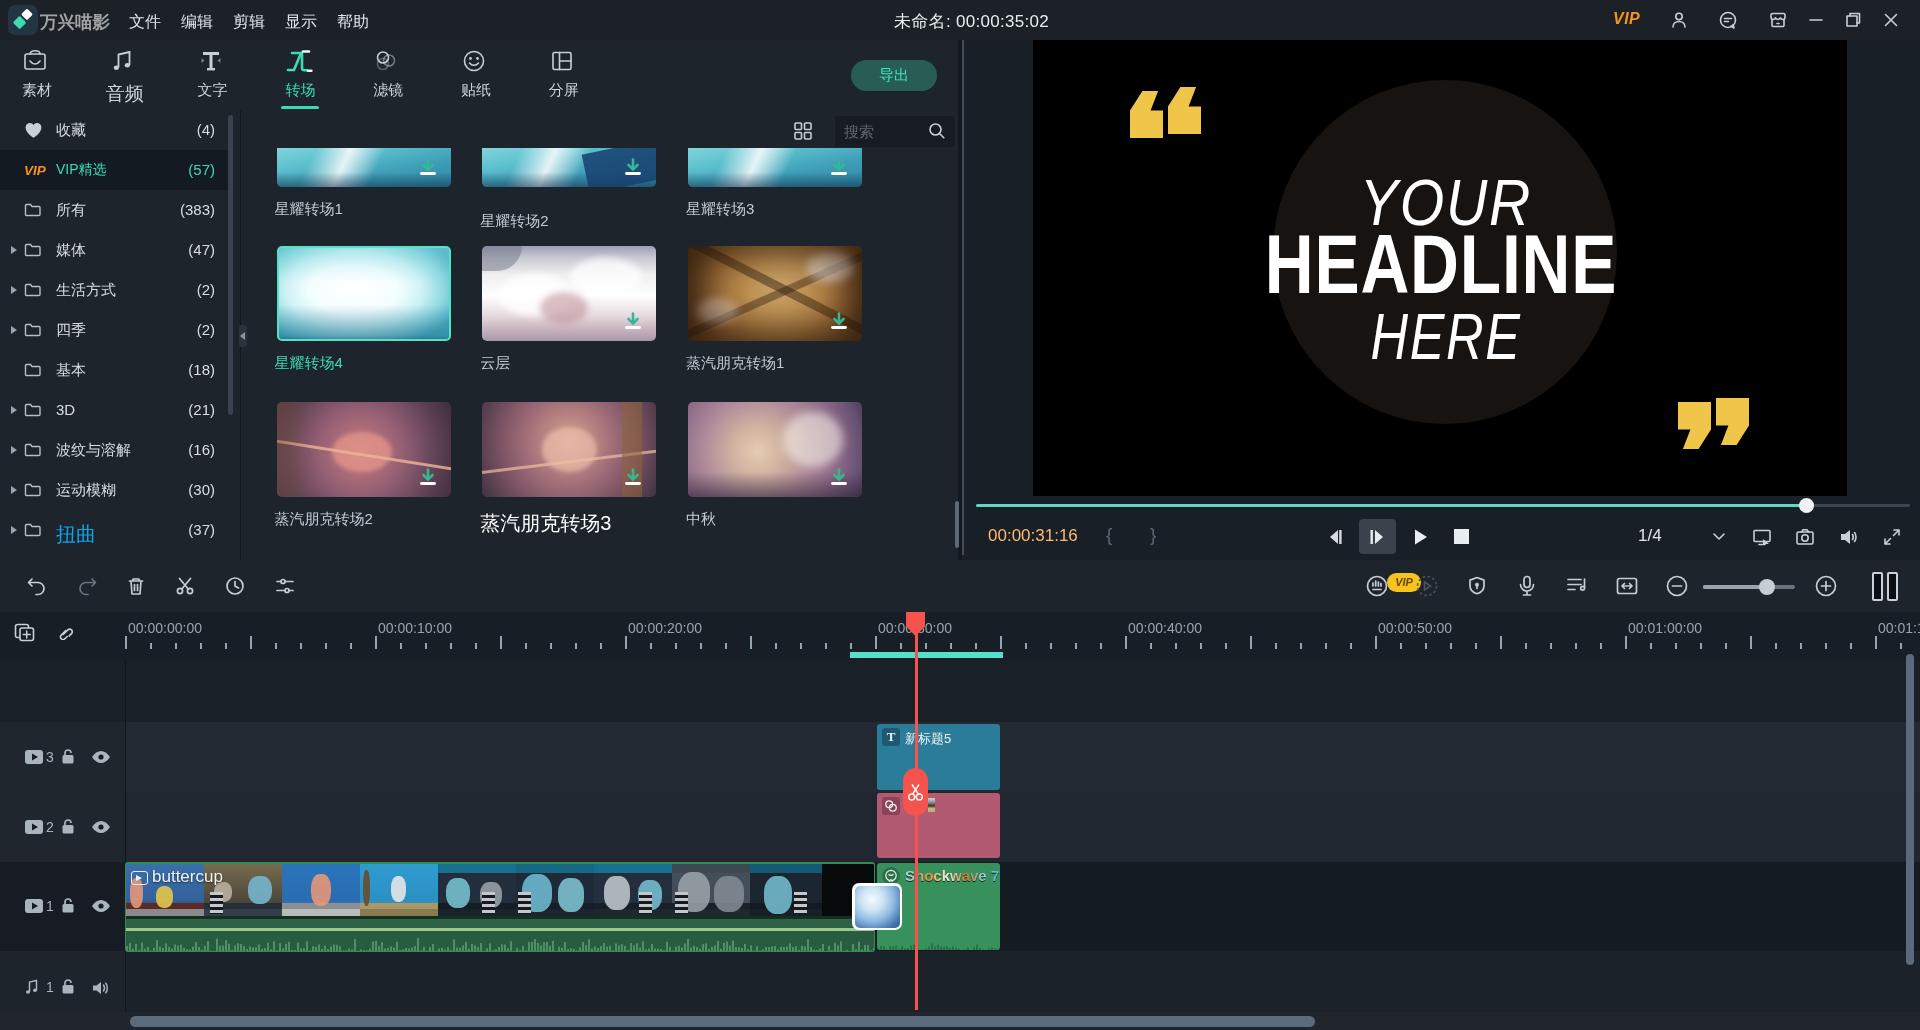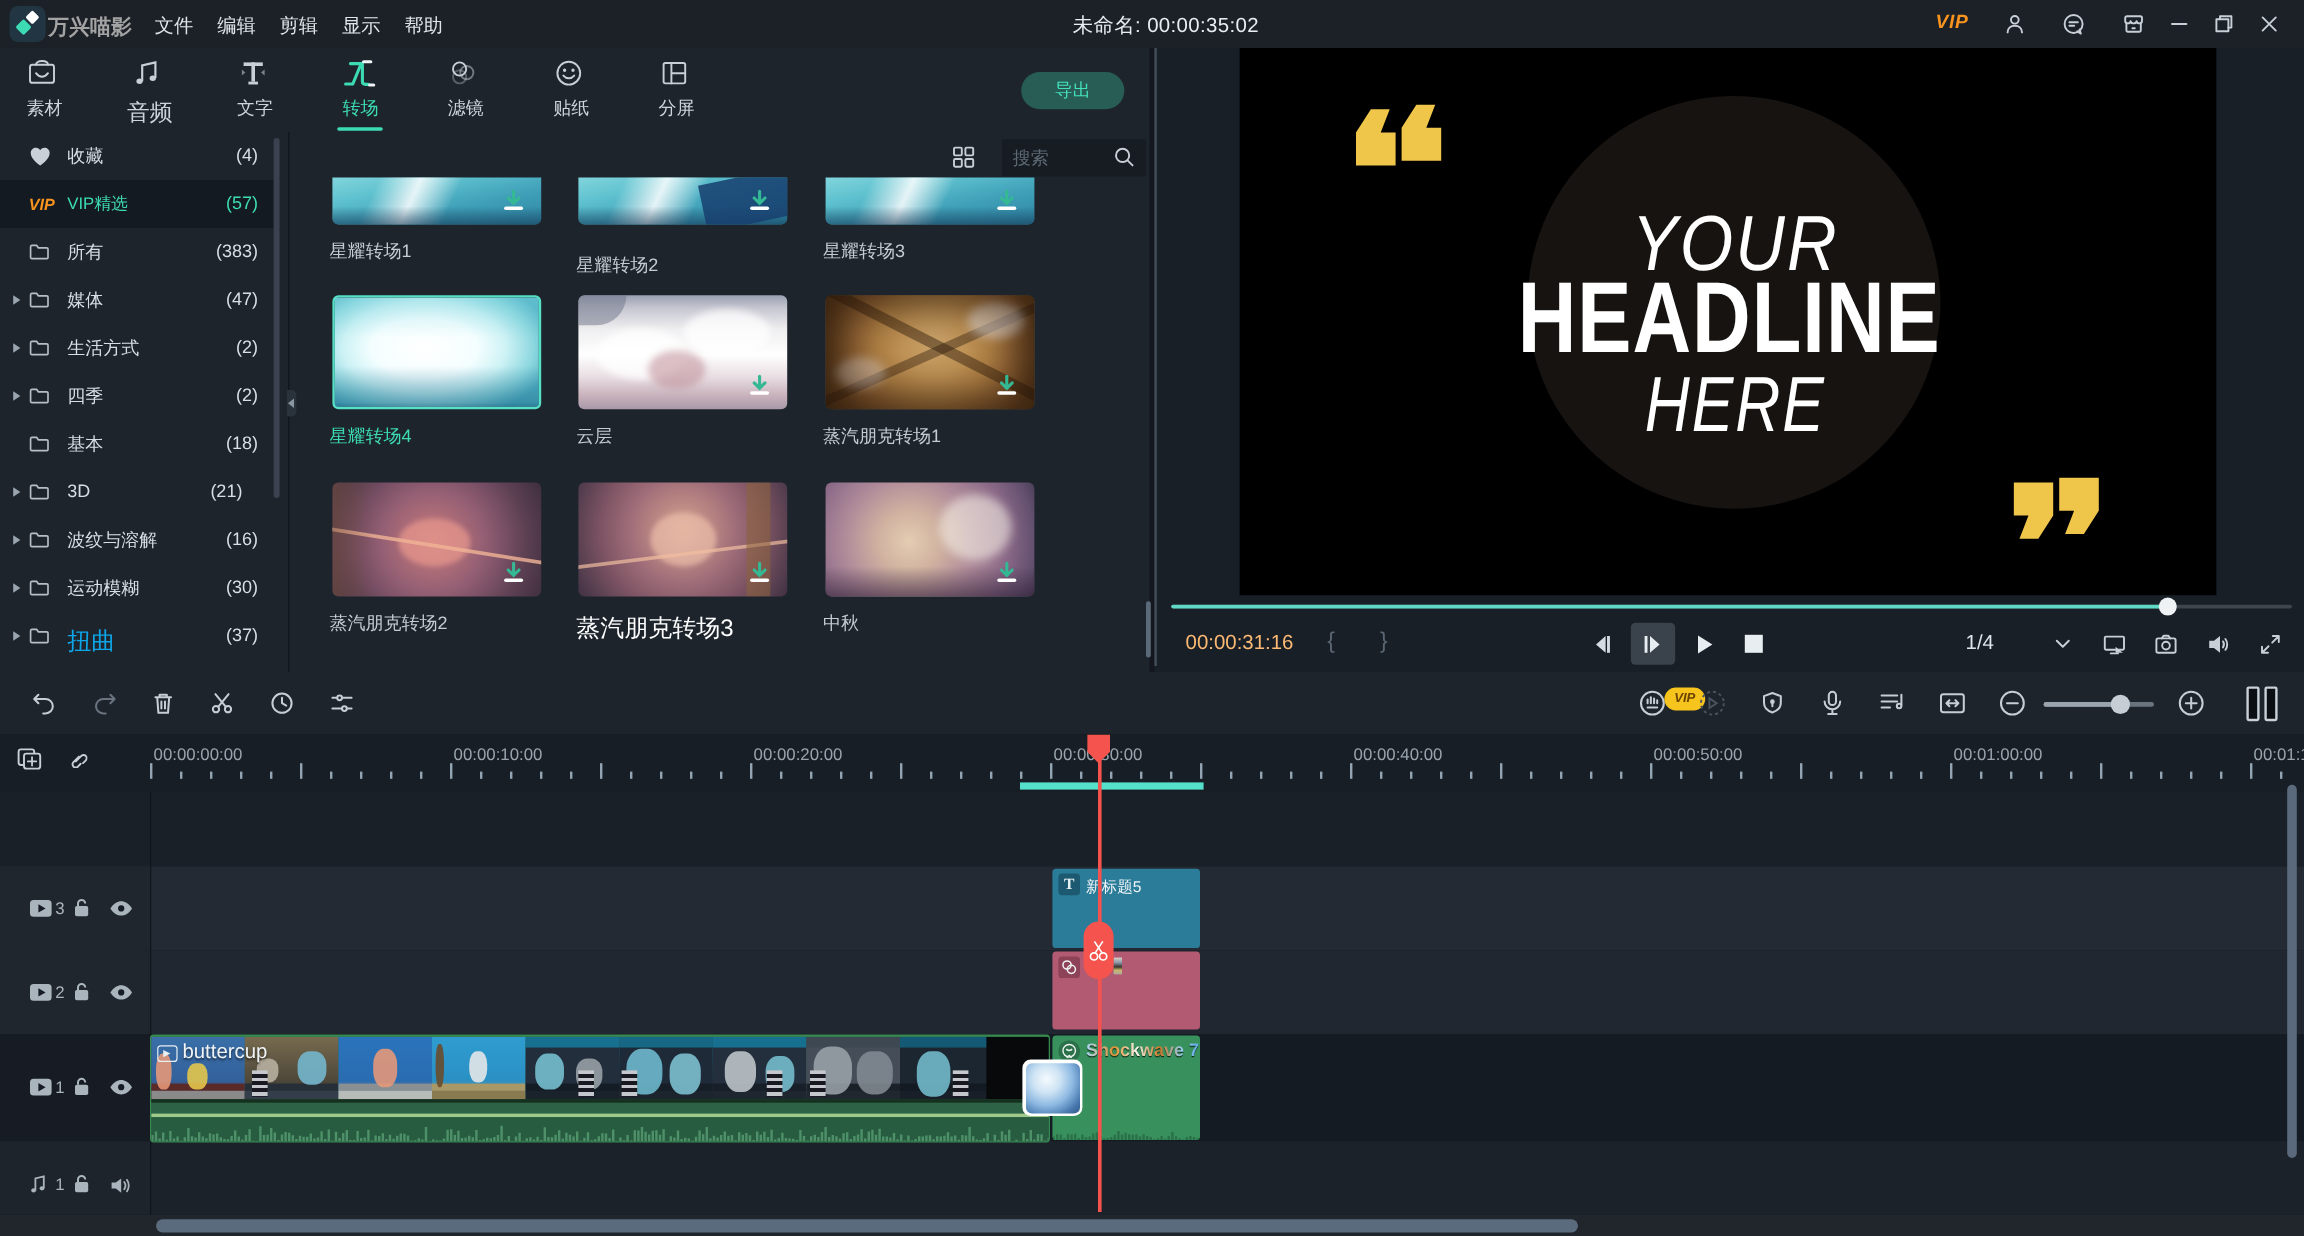--- a/index.html
+++ b/index.html
@@ -157,21 +157,21 @@
       <div class="abs" style="left: 24px; top: 252px; width: 27px; height: 17px;"><svg width="18" height="16" viewBox="0 0 18 16">
           <path d="M1.5 3.5a1 1 0 011-1h4l1.5 2h7a1 1 0 011 1v7a1 1 0 01-1 1h-12.5a1 1 0 01-1-1z" fill="none" stroke="#b6bec6" stroke-width="1.4"></path>
         </svg></div>
       <div class="abs" style="left: 56px; top: 251px; font-size: 15px; color: rgb(216, 222, 228);">基本</div>
       <div class="abs" style="left: 150px; top: 251px; width: 65px; text-align: right; font-size: 15px; color: rgb(216, 222, 228);">(18)</div>
       <div class="abs" style="left: 11px; top: 296px; width: 0px; height: 0px; border-left: 6px solid rgb(154, 165, 175); border-top: 4.5px solid transparent; border-bottom: 4.5px solid transparent;"></div>
       <div class="abs" style="left: 24px; top: 292px; width: 27px; height: 17px;"><svg width="18" height="16" viewBox="0 0 18 16">
           <path d="M1.5 3.5a1 1 0 011-1h4l1.5 2h7a1 1 0 011 1v7a1 1 0 01-1 1h-12.5a1 1 0 01-1-1z" fill="none" stroke="#b6bec6" stroke-width="1.4"></path>
         </svg></div>
       <div class="abs" style="left: 56px; top: 291px; font-size: 15px; color: rgb(216, 222, 228);">3D</div>
-      <div class="abs" style="left: 137px; top: 291px; width: 65px; text-align: right; font-size: 15px; color: rgb(216, 222, 228);">(21)</div>
+      <div class="abs" style="left: 150px; top: 291px; width: 65px; text-align: right; font-size: 15px; color: rgb(216, 222, 228);">(21)</div>
       <div class="abs" style="left: 11px; top: 336px; width: 0px; height: 0px; border-left: 6px solid rgb(154, 165, 175); border-top: 4.5px solid transparent; border-bottom: 4.5px solid transparent;"></div>
       <div class="abs" style="left: 24px; top: 332px; width: 27px; height: 17px;"><svg width="18" height="16" viewBox="0 0 18 16">
           <path d="M1.5 3.5a1 1 0 011-1h4l1.5 2h7a1 1 0 011 1v7a1 1 0 01-1 1h-12.5a1 1 0 01-1-1z" fill="none" stroke="#b6bec6" stroke-width="1.4"></path>
         </svg></div>
       <div class="abs" style="left: 56px; top: 331px; font-size: 15px; color: rgb(216, 222, 228);">波纹与溶解</div>
       <div class="abs" style="left: 150px; top: 331px; width: 65px; text-align: right; font-size: 15px; color: rgb(216, 222, 228);">(16)</div>
       <div class="abs" style="left: 11px; top: 376px; width: 0px; height: 0px; border-left: 6px solid rgb(154, 165, 175); border-top: 4.5px solid transparent; border-bottom: 4.5px solid transparent;"></div>
       <div class="abs" style="left: 24px; top: 372px; width: 27px; height: 17px;"><svg width="18" height="16" viewBox="0 0 18 16">
           <path d="M1.5 3.5a1 1 0 011-1h4l1.5 2h7a1 1 0 011 1v7a1 1 0 01-1 1h-12.5a1 1 0 01-1-1z" fill="none" stroke="#b6bec6" stroke-width="1.4"></path>
         </svg></div>

